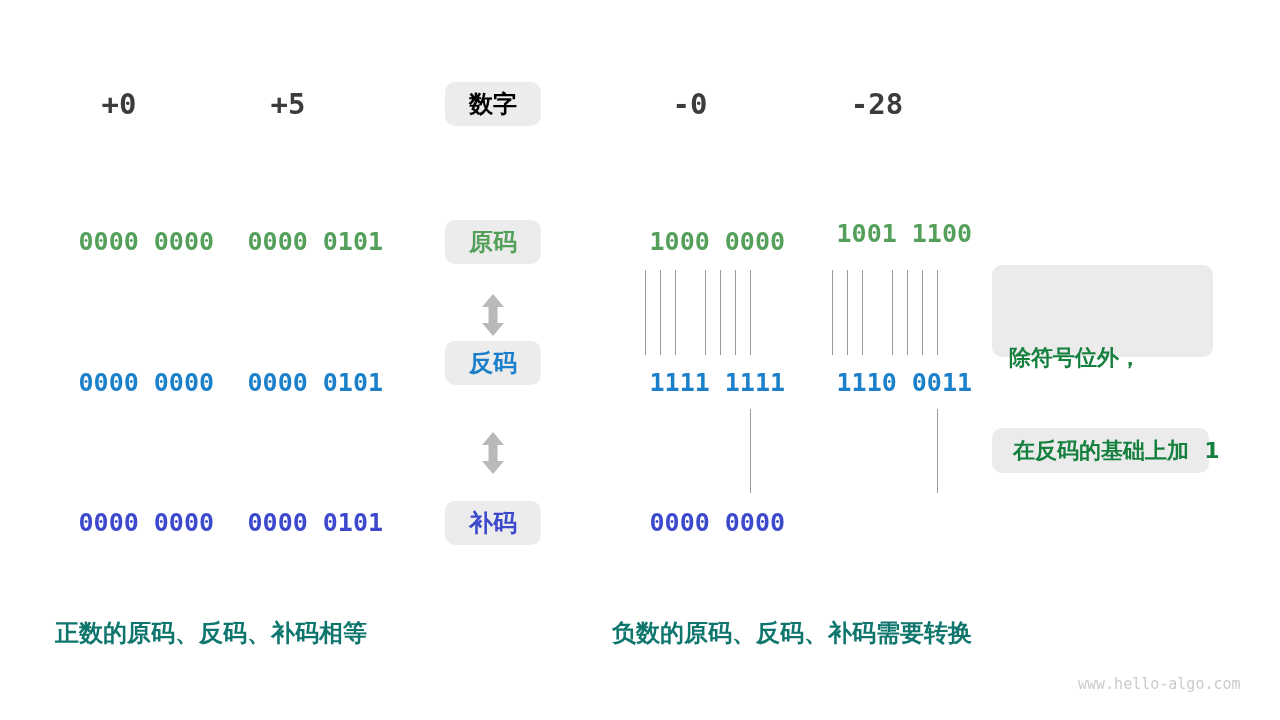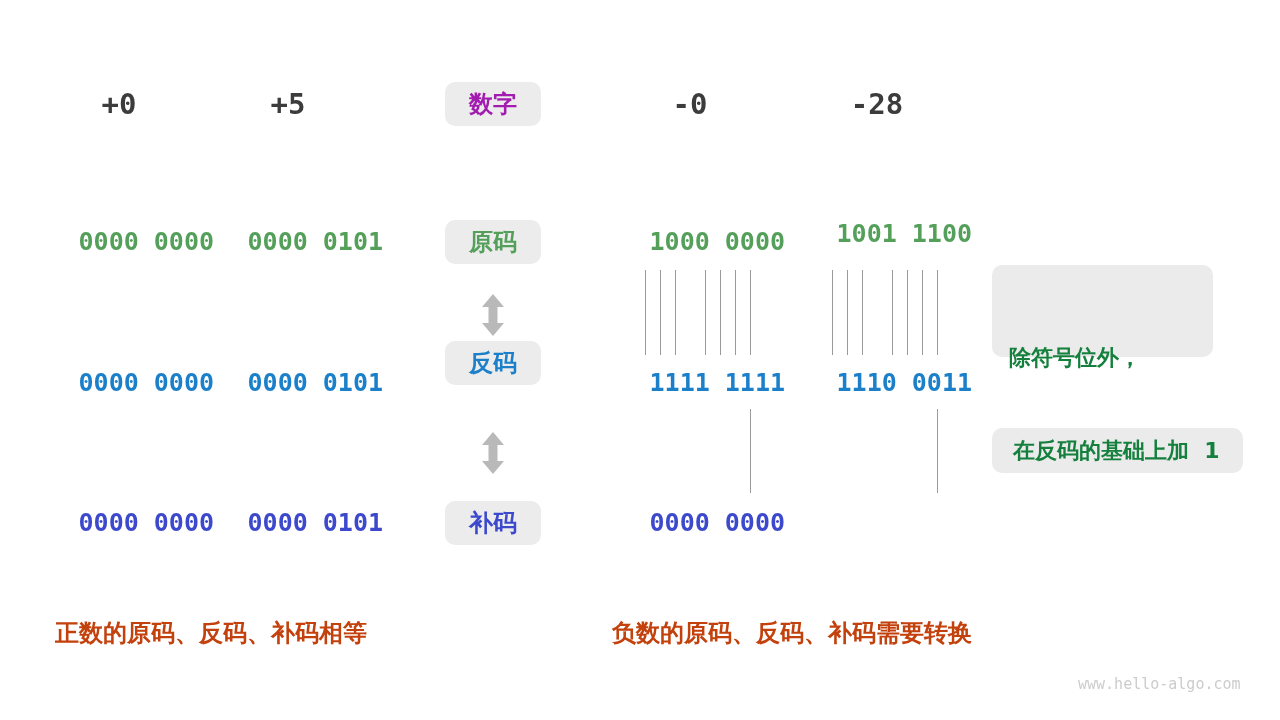--- a/index.html
+++ b/index.html
@@ -15,21 +15,21 @@
     position:absolute;top:88px;width:180px;height:32px;line-height:32px;
     text-align:center;
     font-family:"DejaVu Sans Mono", monospace;
     font-weight:bold;font-size:29px;color:#3c3c3c;
   }
   
   .tag{
     position:absolute;left:445px;width:96px;height:44px;
     background:#ececec;border-radius:10px;
     display:flex;align-items:center;justify-content:center;
-    font-weight:bold;font-size:24px;color:#a21caf;
+    font-weight:bold;font-size:24px;color:#000000;
     font-family:"DejaVu Sans", sans-serif;
   }
   
   .bits{
     position:absolute;width:190px;height:32px;line-height:32px;text-align:right;
     font-family:"DejaVu Sans Mono", monospace;
     font-weight:bold;font-size:25px;letter-spacing:0;
   }
   .green{color:#549f5a;}
   .blue{color:#1b80c9;}
@@ -40,25 +40,25 @@
   .add-line{top:409px;height:84px;}
   
   .arrow{position:absolute;left:481px;color:#b9b9b9;}
   
   .note{
     position:absolute;background:#ebebeb;border-radius:10px;
     color:#15803d;font-weight:bold;font-size:22px;line-height:31px;
     white-space:pre;
   }
   .note1{left:992px;top:265px;width:221px;height:92px;padding:15px 0 0 17px;box-sizing:border-box;}
-  .note2{left:992px;top:428px;width:251px;height:45px;padding:7px 0 0 21px;box-sizing:border-box;}
+  .note2{left:992px;top:428px;width:217px;height:45px;padding:7px 0 0 21px;box-sizing:border-box;}
   
   .caption{
     position:absolute;top:618px;height:30px;line-height:30px;
-    font-weight:bold;font-size:24px;color:#c2410c;
+    font-weight:bold;font-size:24px;color:#0f766e;
   }
   .cap-left{left:55px;}
   .cap-right{left:612px;}
   
   .url{
     position:absolute;left:1078px;top:675px;
     font-family:"DejaVu Sans Mono", monospace;
     font-size:15px;color:#cccccc;
   }
 </style>

